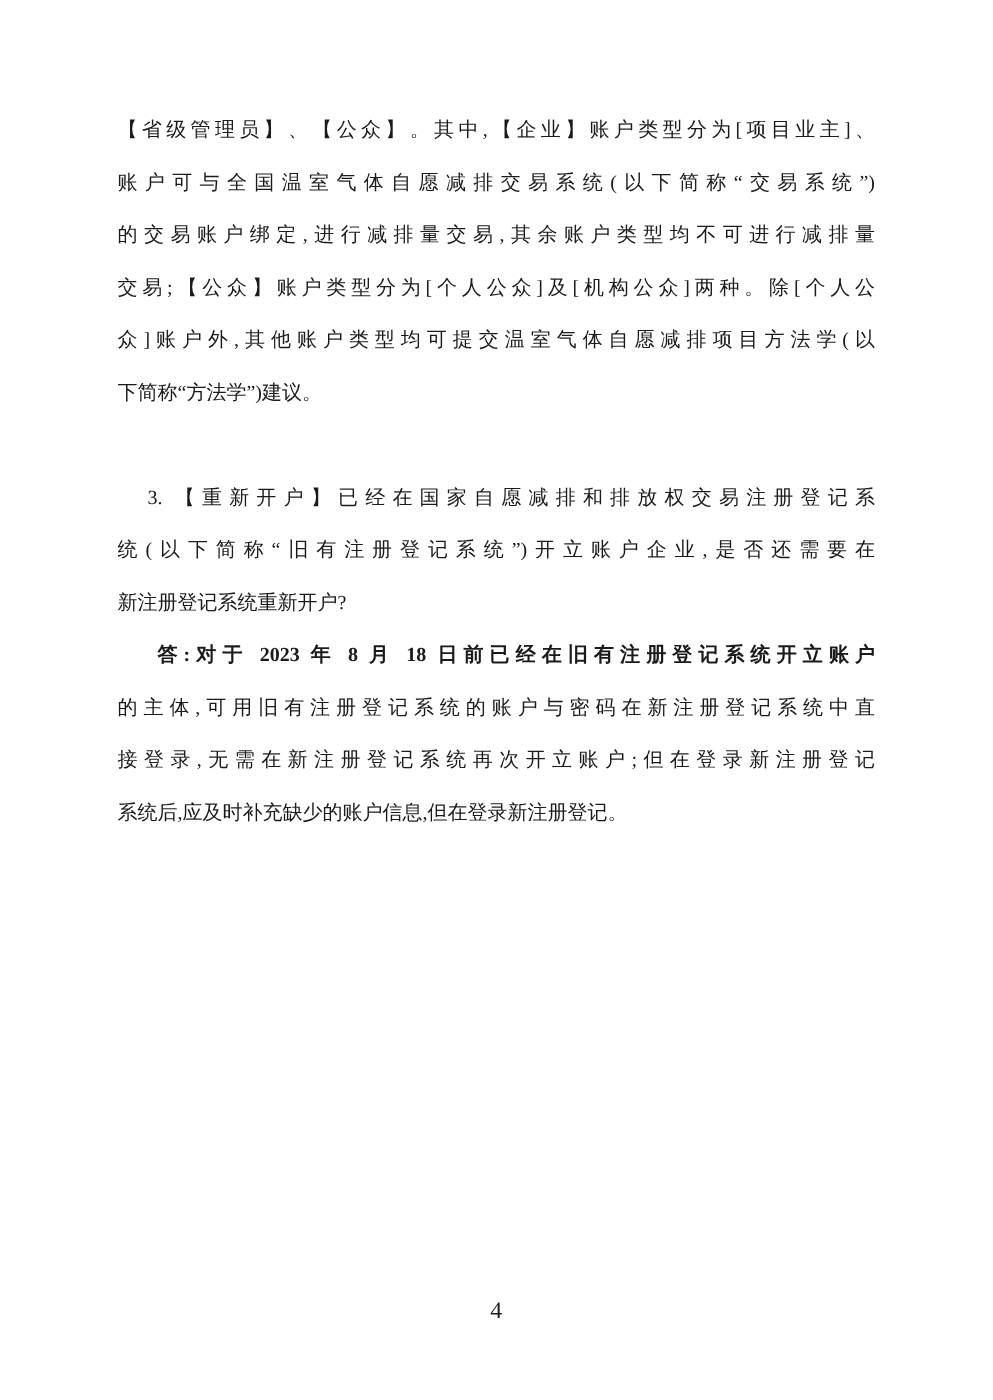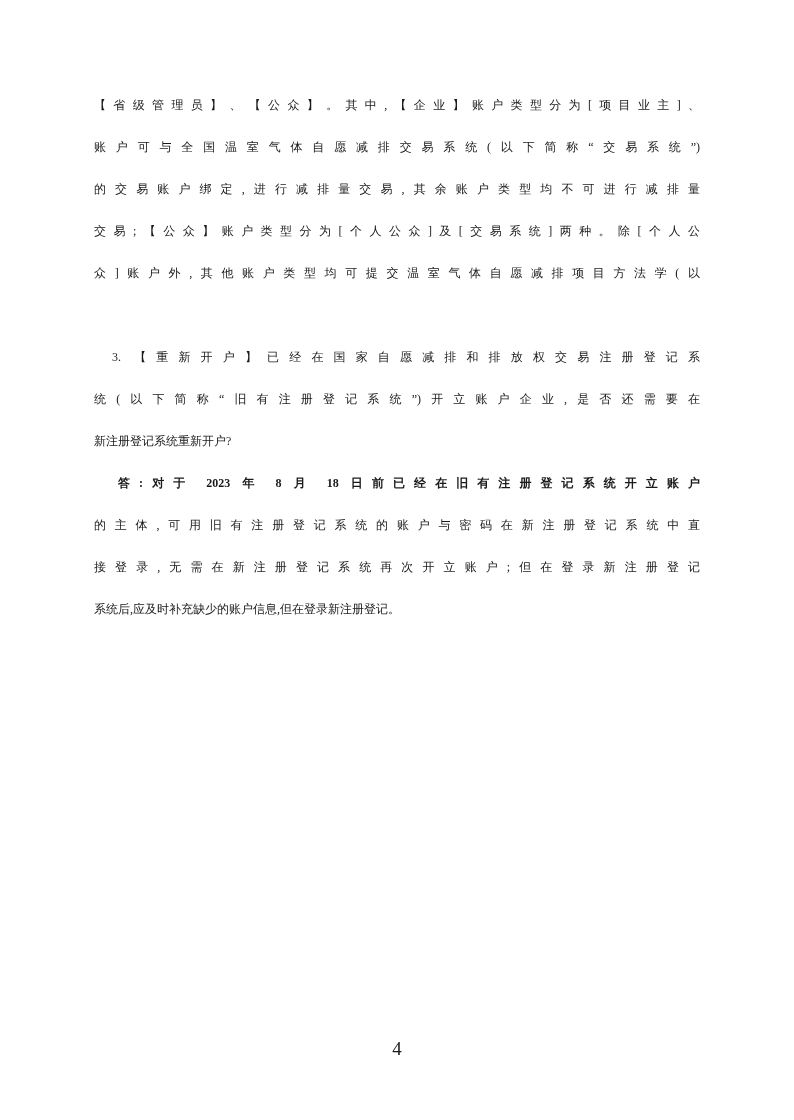--- a/index.html
+++ b/index.html
@@ -14,21 +14,21 @@
     background: #ffffff;
     overflow: hidden;
     font-family: "Liberation Serif", "DejaVu Serif", serif;
     color: #1a1a1a;
   }
   .content {
     position: absolute;
     left: 94px;
     top: 84px;
     width: 606px;
-    font-size: 12px;
+    font-size: 16px;
   }
   .line {
     height: 42px;
     line-height: 42px;
     overflow: hidden;
     text-align: left;
   }
   .line.j {
     text-align: justify;
     text-align-last: justify;
@@ -52,22 +52,23 @@
 <body>
 
 <div class="page">
 
   <div class="content">
 
     <div>
       <div class="line j">【省级管理员】、【公众】。其中,【企业】账户类型分为[项目业主]、</div>
       <div class="line j">账户可与全国温室气体自愿减排交易系统(以下简称“交易系统”)</div>
       <div class="line j">的交易账户绑定,进行减排量交易,其余账户类型均不可进行减排量</div>
-      <div class="line j">交易;【公众】账户类型分为[个人公众]及[交易系统]两种。除[个人公</div>
+      <div class="line j">交易;【公众】账户类型分为[个人公众]及[机构公众]两种。除[个人公</div>
       <div class="line j">众]账户外,其他账户类型均可提交温室气体自愿减排项目方法学(以</div>
+      <div class="line">下简称“方法学”)建议。</div>
     </div>
 
     <div class="line blank"></div>
 
     <div>
       <div class="line j i1">3. 【重新开户】已经在国家自愿减排和排放权交易注册登记系</div>
       <div class="line j">统(以下简称“旧有注册登记系统”)开立账户企业,是否还需要在</div>
       <div class="line">新注册登记系统重新开户?</div>
     </div>
 

